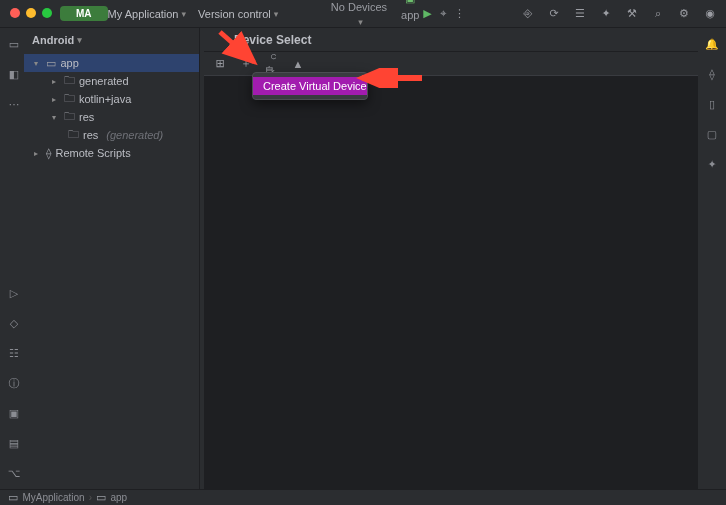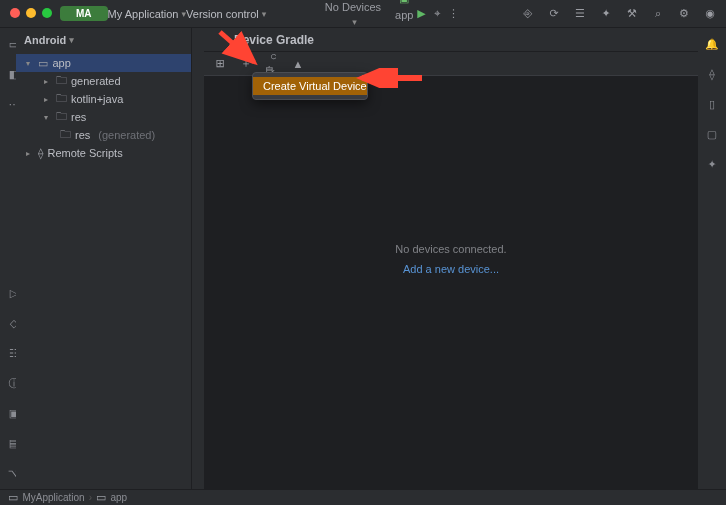--- a/index.html
+++ b/index.html
@@ -51,21 +51,21 @@
   .right-rail {
     position: absolute; right: 0; top: 28px; bottom: 16px;
     width: 28px; background: #2b2d30;
     display: flex; flex-direction: column; align-items: center; gap: 14px;
     padding-top: 8px;
   }
   .right-rail .ico { color: #8b8d93; }
 
   
   .project-panel {
-    position: absolute; left: 16px; top: 28px; bottom: 16px;
+    position: absolute; left: 24px; top: 28px; bottom: 16px;
     width: 176px; background: #2b2d30; border-right: 1px solid #1e1f22;
   }
   .project-header {
     height: 24px; display: flex; align-items: center;
     padding: 0 8px; font-size: 11px; font-weight: 600;
   }
   .tree { padding: 2px 0; }
   .tree-row {
     display: flex; align-items: center; height: 18px;
     padding-left: 8px; gap: 4px; font-size: 11px;
@@ -115,21 +115,21 @@
     width: 116px;
     background:#393b40; border:1px solid #4b4d52; border-radius:4px;
     box-shadow:0 4px 12px rgba(0,0,0,.5);
     padding:4px 0;
     z-index:10;
   }
   .dropdown .item {
     height:18px; display:flex; align-items:center; padding:0 10px;
     font-size:11px; color:#d4d6dc; white-space:nowrap;
   }
-  .dropdown .item.hl { background:#a16207; color:#fff; }
+  .dropdown .item.hl { background:#a21caf; color:#fff; }
 
   
   .arrow { position:absolute; z-index:20; }
 
   
   .breadcrumb {
     position:absolute; left:0; right:0; bottom:0; height:16px;
     background:#2b2d30; border-top:1px solid #1e1f22;
     display:flex; align-items:center; gap:4px; padding-left:8px;
     font-size:10px; color:#8b8d93;
@@ -142,21 +142,21 @@
 <div class="traffic">
   <div class="dot red"></div>
   <div class="dot yellow"></div>
   <div class="dot green"></div>
 </div>
 
 <div class="topbar">
   <span class="chip">MA</span>
   <span class="tool-text">My Application</span>
   <span class="chev">▾</span>
-  <span class="tool-text" style="">Version control</span>
+  <span class="tool-text" style="margin-left:12px;">Version control</span>
   <span class="chev">▾</span>
 
   <span class="spacer"></span>
 
   <span class="cfg-chip">
     <span>No Devices</span>
     <span class="chev">▾</span>
   </span>
   <span style="width:14px"></span>
   <span class="cfg-chip">
@@ -227,45 +227,41 @@
       <span>kotlin+java</span>
     </div>
     <div class="tree-row" style="padding-left:28px;">
       <span class="tri">▾</span>
       <span class="folder-ico">🗀</span>
       <span>res</span>
     </div>
     <div class="tree-row" style="padding-left:44px;">
       <span class="folder-ico">🗀</span>
       <span>res</span>
-      <span class="dim" style="margin-left:4px;">(generated)</span>
+      <span class="dim" style="margin-left:4px;font-style:italic;">(generated)</span>
     </div>
     <div class="tree-row" style="padding-left:10px;">
       <span class="tri">▸</span>
       <span class="folder-ico">⟠</span>
       <span>Remote Scripts</span>
     </div>
   </div>
 </div>
 
 <div class="main">
   <div class="dm-header">
-    <span>Device Gradle</span>
+    <span>Device Select</span>
   </div>
   <div class="dm-toolbar">
     <span class="ico">⊞</span>
     <span class="ico">＋</span>
     <span class="ico">�င身</span>
     <span class="ico flame">▲</span>
   </div>
 
-  <div class="dm-empty">
-    <div class="msg">No devices connected.</div>
-    <div class="link">Add a new device...</div>
-  </div>
 </div>
 
 <div class="dropdown" style="left:252px; top:72px;">
   <div class="item hl">Create Virtual Device</div>
 </div>
 
 <svg class="arrow" style="left:216px; top:28px;" width="48" height="44">
   <defs>
       <marker id="ah1" markerWidth="8" markerHeight="8" refX="6" refY="3" orient="auto">
         <path d="M0,0 L7,3 L0,6 Z" fill="#ff4433"></path>

